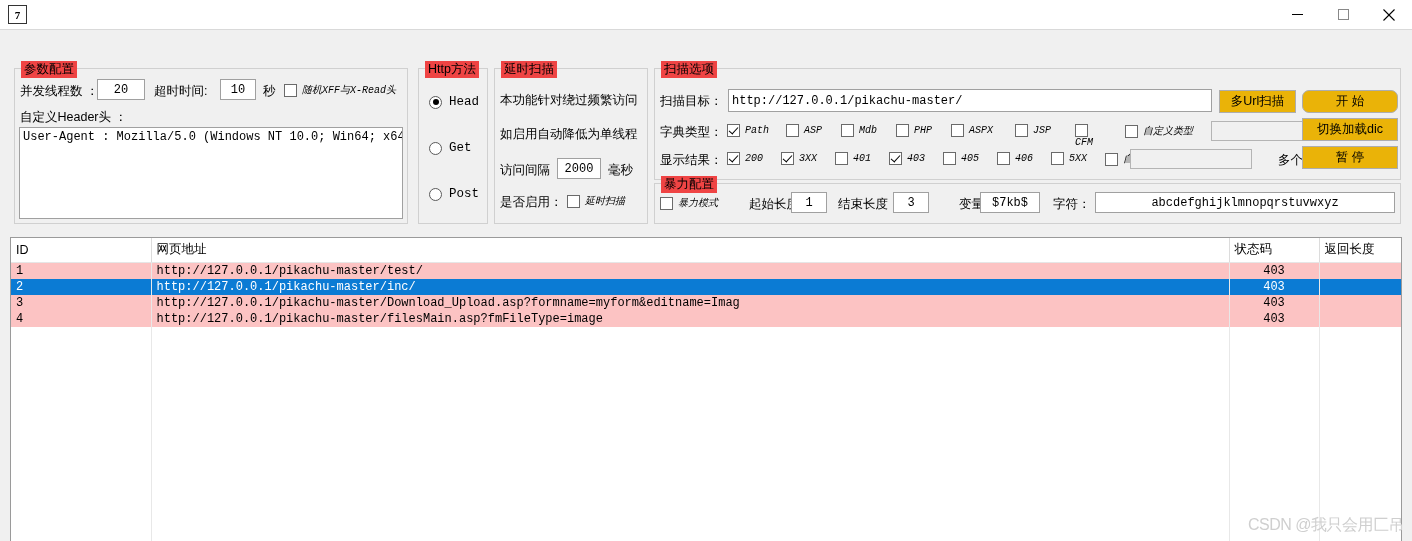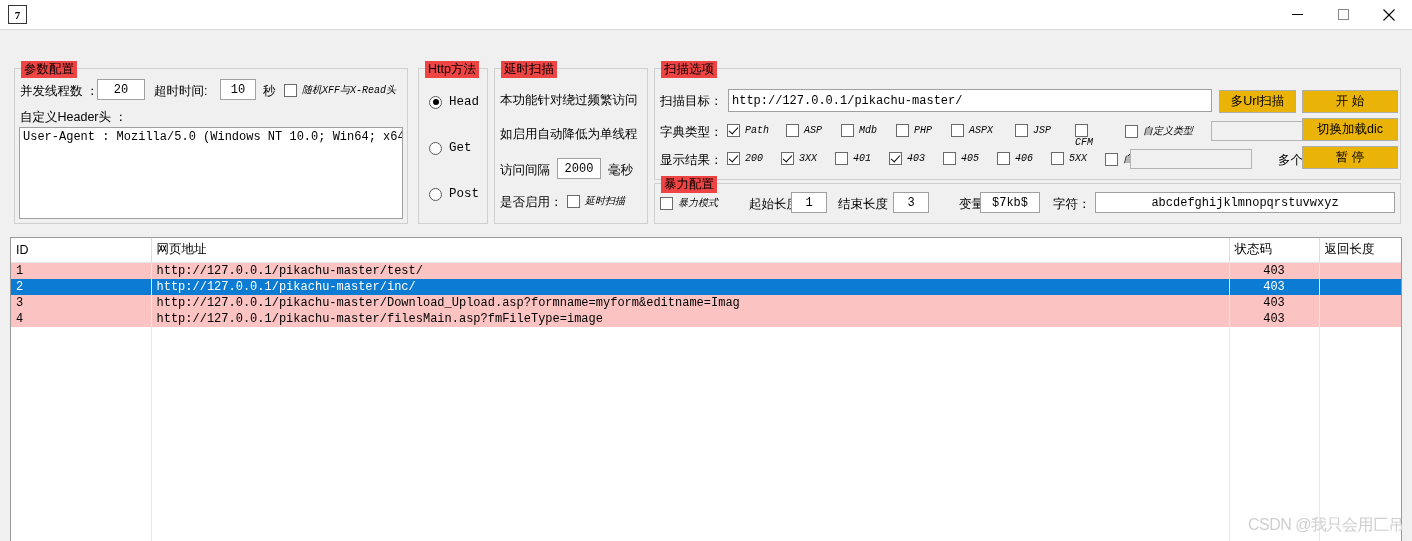--- a/index.html
+++ b/index.html
@@ -430,21 +430,21 @@
     <div class="tb center" style="position:absolute; left:238px; top:8px; width:36px; height:21px;">3</div>
 
     <div class="lbl" style="position:absolute; left:304px; top:12px;">变量：</div>
     <div class="tb center" style="position:absolute; left:325px; top:8px; width:60px; height:21px;">$7kb$</div>
 
     <div class="lbl" style="position:absolute; left:398px; top:12px;">字符：</div>
     <div class="tb center" style="position:absolute; left:440px; top:8px; width:300px; height:21px;">abcdefghijklmnopqrstuvwxyz</div>
   </div>
 
   <div class="btn" style="left:1219px; top:60px; width:77px; height:23px;">多Url扫描</div>
-  <div class="btn" style="left:1302px; top:60px; width:96px; height:23px;">开 始</div>
+  <div class="btn" style="left:1302px; top:60px; width:96px; height:23px;border-radius:7px;">开 始</div>
   <div class="btn" style="left:1302px; top:88px; width:96px; height:23px;">切换加载dic</div>
   <div class="btn" style="left:1302px; top:116px; width:96px; height:23px;">暂 停</div>
 
   <div class="tablewrap">
     <table class="grid">
       <thead>
         <tr>
           <th class="col-id">ID</th>
           <th class="col-url">网页地址</th>
           <th class="col-code">状态码</th>

